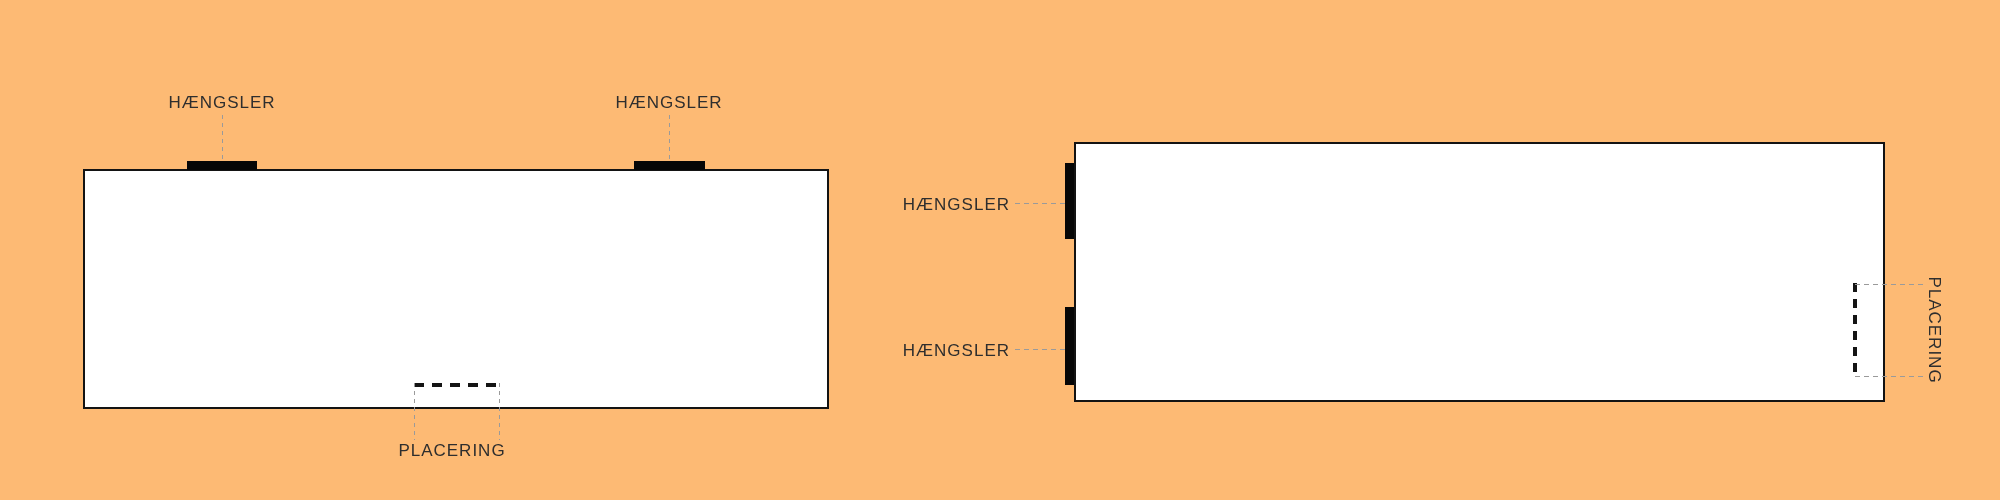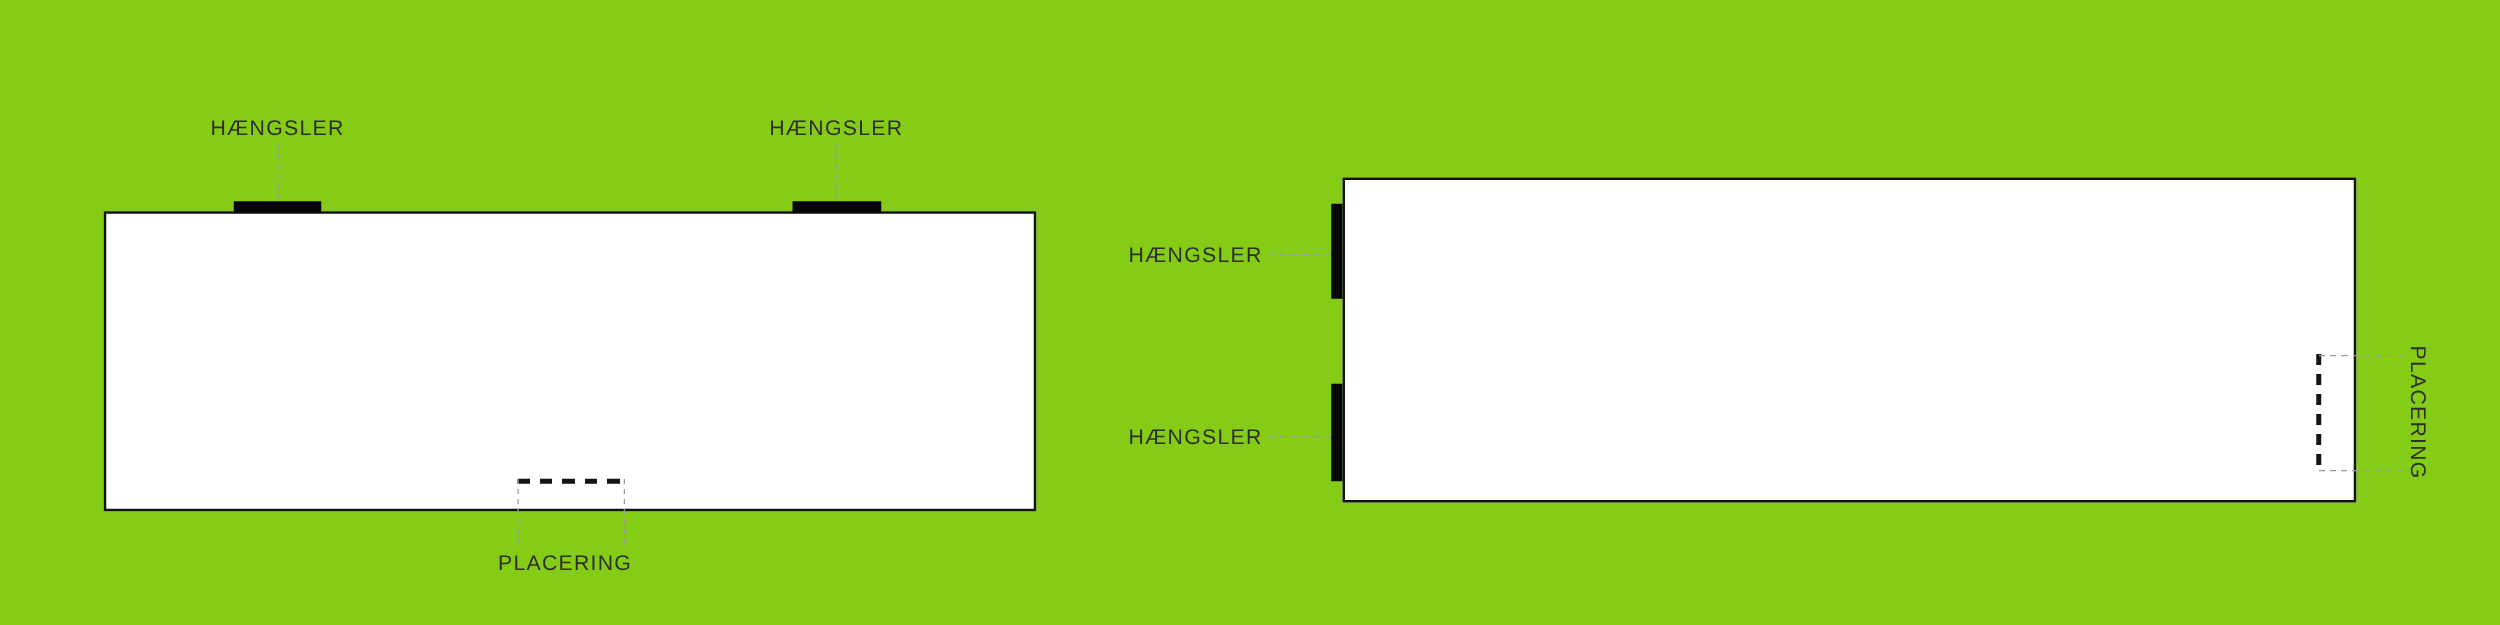--- a/index.html
+++ b/index.html
@@ -4,21 +4,21 @@
 <style>
   html, body {
     margin: 0;
     padding: 0;
     background: #ffffff;
   }
   .canvas {
     position: relative;
     width: 2000px;
     height: 500px;
-    background: #84cc16;
+    background: #fdba74;
     overflow: hidden;
     font-family: "Liberation Sans", sans-serif;
   }
   .abs { position: absolute; }
 
   
   .panel-outline {
     box-sizing: border-box;
     border: 2px solid #131313;
     background: #ffffff;

